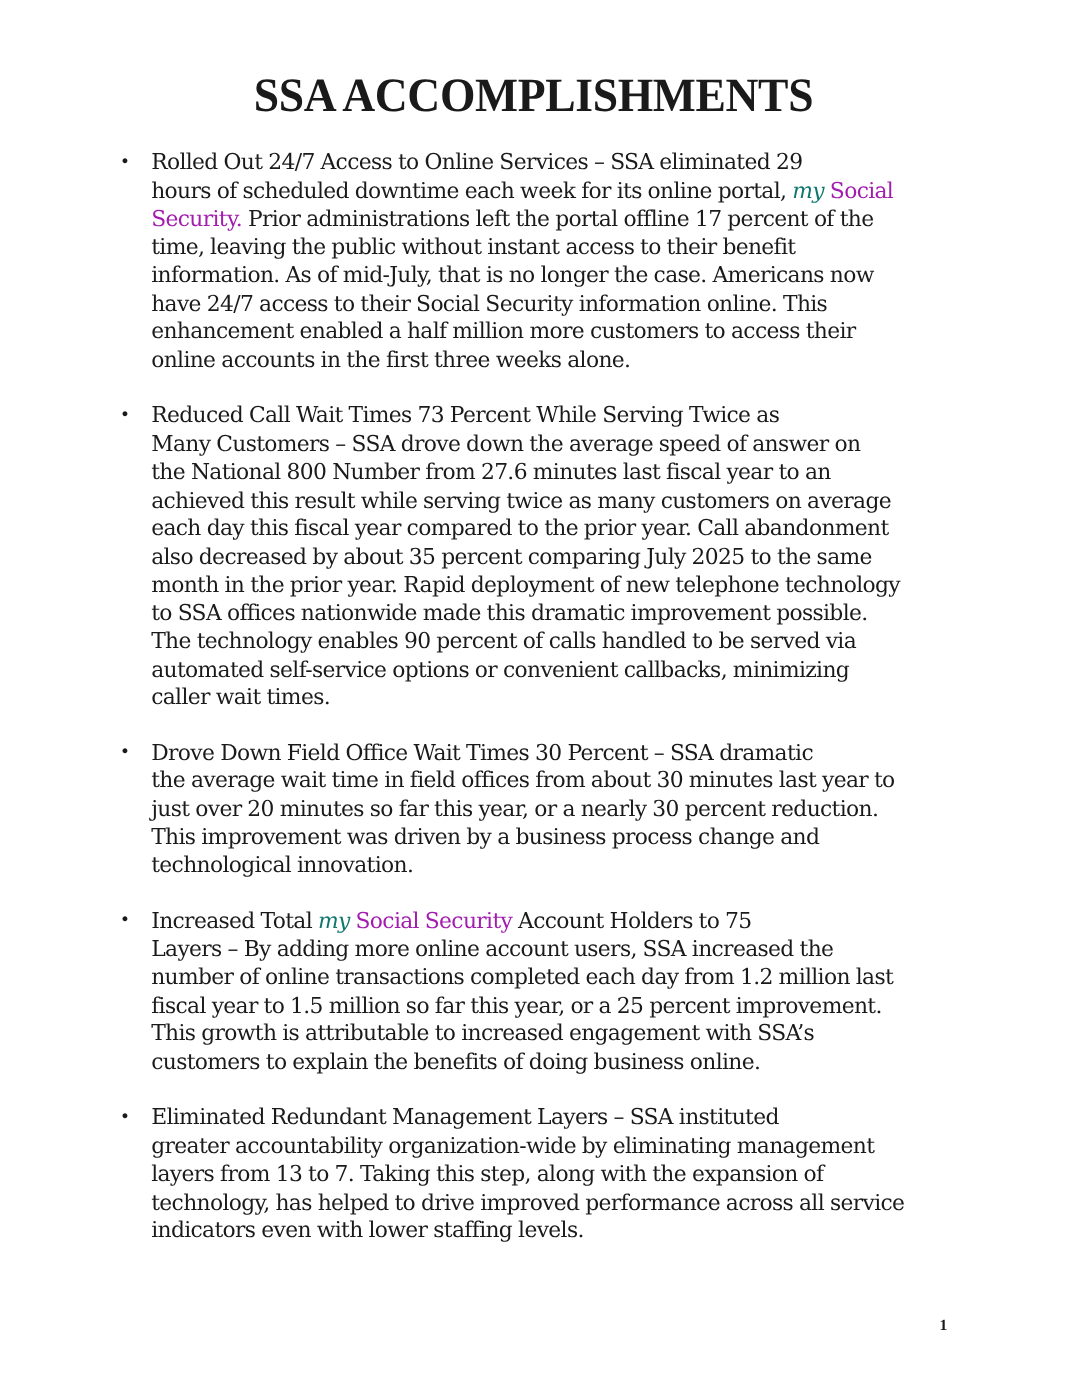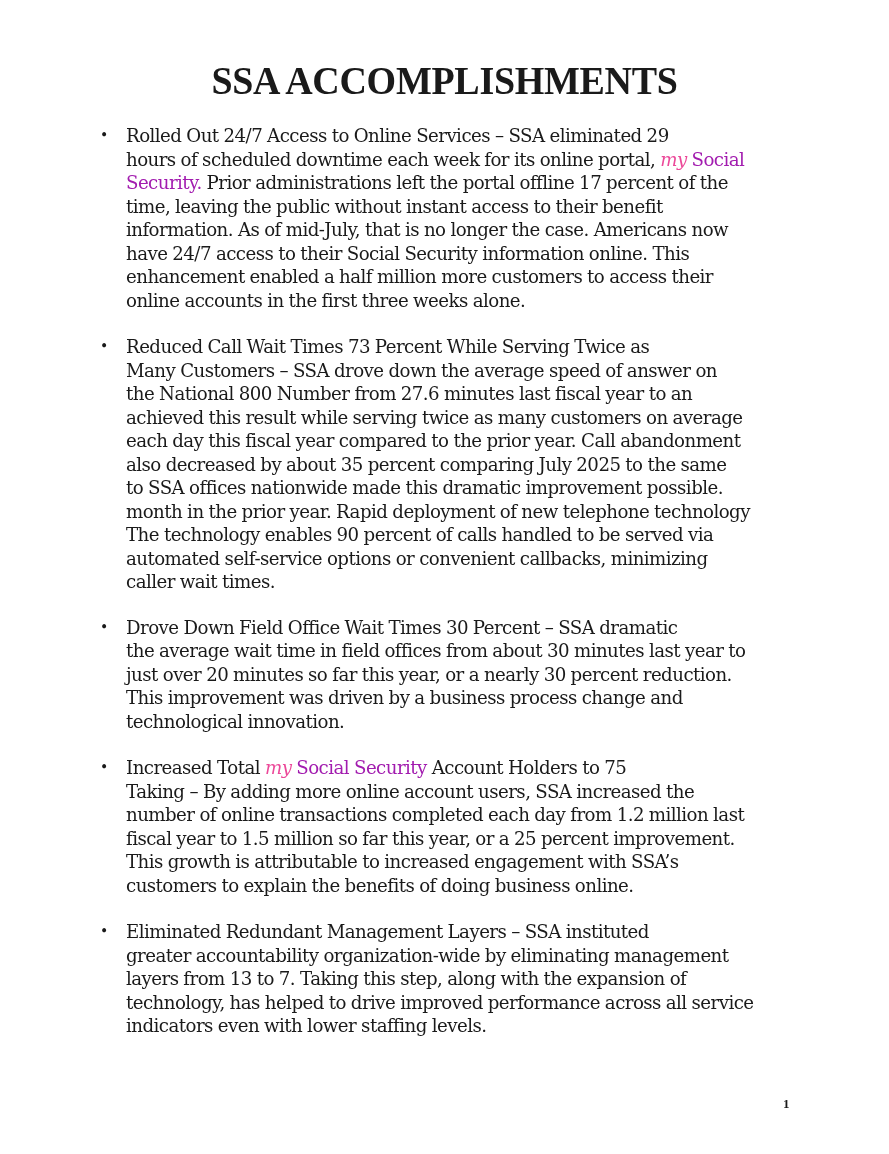--- a/index.html
+++ b/index.html
@@ -55,21 +55,21 @@
       left: 100px;
       top: 0;
       font-size: 14px;
       line-height: 23.5px;
       color: #1a1a1a;
     }
     .lead {
       font-weight: normal;
     }
     .my {
-      color: #ec4899;
+      color: #0f766e;
       font-style: italic;
     }
     .ssa-name {
       color: #a21caf;
     }
     .line { display: block; white-space: nowrap; }
     .page-number {
       position: absolute;
       top: 1096px;
       left: 783px;
@@ -99,40 +99,40 @@
   </li>
 
   <li class="item">
     <span class="bullet">•</span>
     <span class="line lead">Reduced Call Wait Times 73 Percent While Serving Twice as</span>
     <span class="line"><span class="lead">Many Customers – </span><span>SSA drove down the average speed of answer on</span></span>
     <span class="line">the National 800 Number from 27.6 minutes last fiscal year to an</span>
     <span class="line">achieved this result while serving twice as many customers on average</span>
     <span class="line">each day this fiscal year compared to the prior year. Call abandonment</span>
     <span class="line">also decreased by about 35 percent comparing July 2025 to the same</span>
+    <span class="line">month in the prior year. Rapid deployment of new telephone technology</span>
     <span class="line">to SSA offices nationwide made this dramatic improvement possible.</span>
-    <span class="line">month in the prior year. Rapid deployment of new telephone technology</span>
     <span class="line">The technology enables 90 percent of calls handled to be served via</span>
     <span class="line">automated self-service options or convenient callbacks, minimizing</span>
     <span class="line">caller wait times.</span>
   </li>
 
   <li class="item gap-lg">
     <span class="bullet">•</span>
     <span class="line"><span class="lead">Drove Down Field Office Wait Times 30 Percent</span><span> – SSA dramatic</span></span>
     <span class="line">the average wait time in field offices from about 30 minutes last year to</span>
     <span class="line">just over 20 minutes so far this year, or a nearly 30 percent reduction.</span>
     <span class="line">This improvement was driven by a business process change and</span>
     <span class="line">technological innovation.</span>
   </li>
 
   <li class="item">
     <span class="bullet">•</span>
     <span class="line lead"><span>Increased Total </span><span class="my">my</span><span class="ssa-name"> Social Security</span><span> Account Holders to 75</span></span>
-    <span class="line"><span class="lead">Taking – </span><span>By adding more online account users, SSA increased the</span></span>
+    <span class="line"><span class="lead">Layers – </span><span>By adding more online account users, SSA increased the</span></span>
     <span class="line">number of online transactions completed each day from 1.2 million last</span>
     <span class="line">fiscal year to 1.5 million so far this year, or a 25 percent improvement.</span>
     <span class="line">This growth is attributable to increased engagement with SSA’s</span>
     <span class="line">customers to explain the benefits of doing business online.</span>
   </li>
 
   <li class="item">
     <span class="bullet">•</span>
     <span class="line"><span class="lead">Eliminated Redundant Management Layers – </span><span>SSA instituted</span></span>
     <span class="line">greater accountability organization-wide by eliminating management</span>

